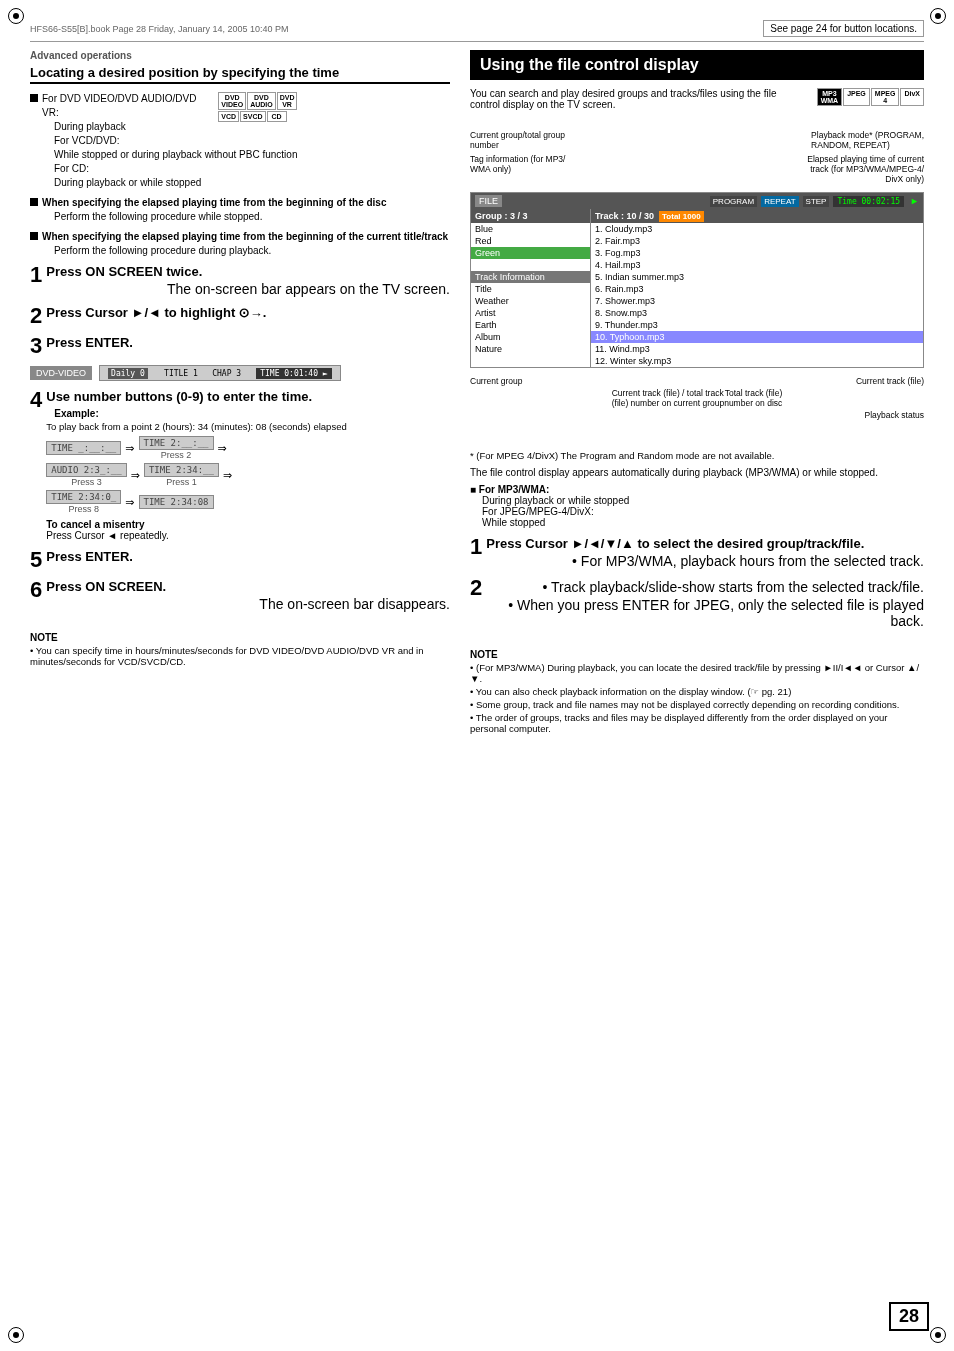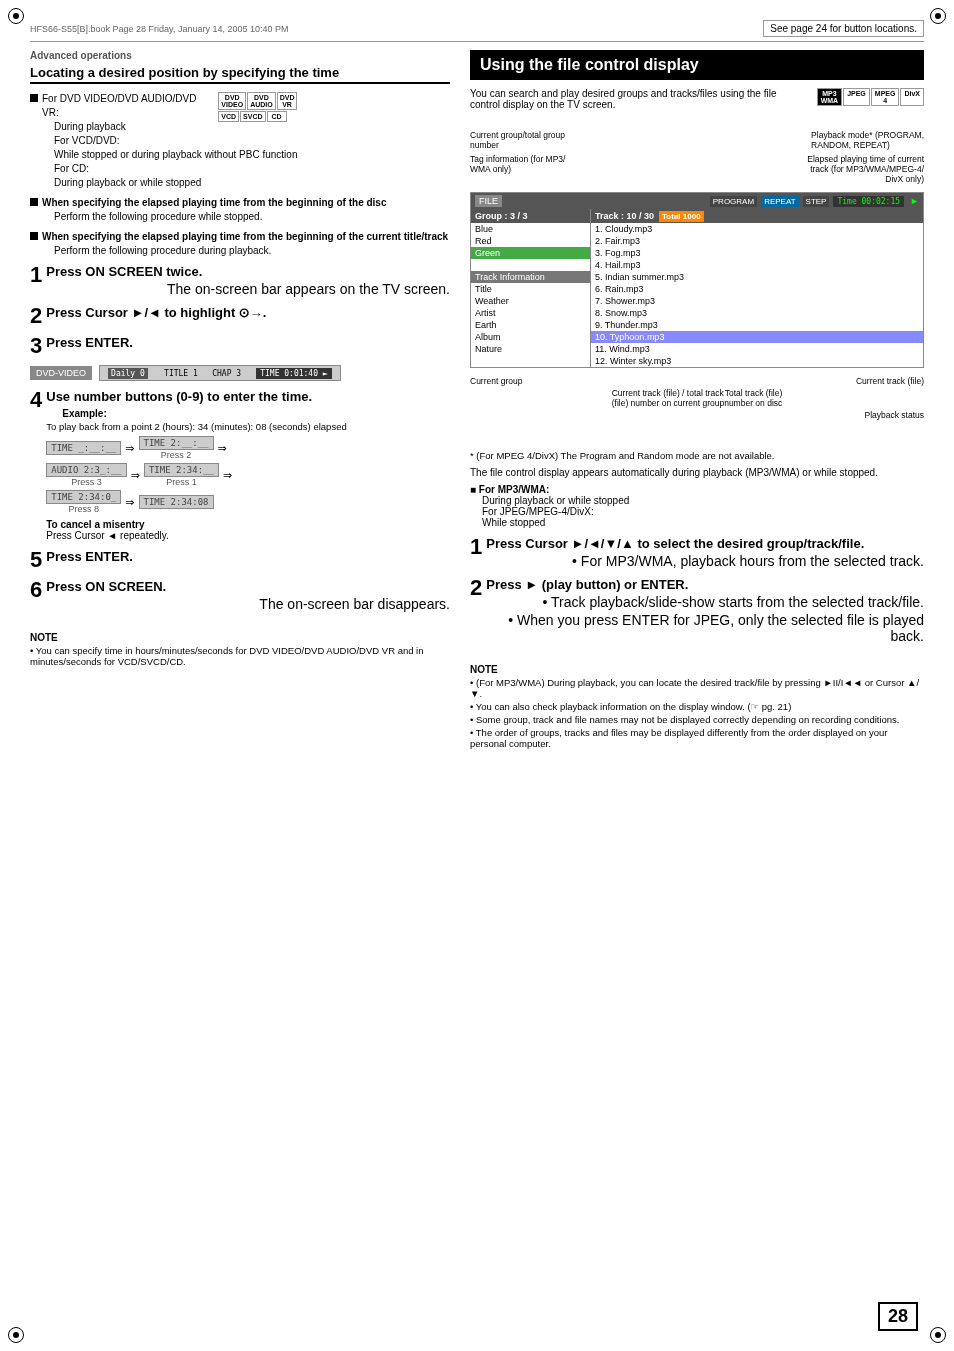--- a/index.html
+++ b/index.html
@@ -269,21 +269,21 @@
     
     .diagram-wrapper {
       position: relative;
       margin: 20px 0 30px 0;
     }
 
     
     .page-number {
       position: absolute;
       bottom: 20px;
-      right: 36px;
+      right: 25px;
       font-size: 18px;
       font-weight: bold;
       border: 2px solid #000;
       padding: 2px 8px;
     }
     .corners {
       position: absolute;
       width: 100%;
       height: 100%;
       top: 0;
@@ -301,21 +301,21 @@
     }
     .corner-inner {
       width: 6px; height: 6px; border-radius: 50%;
       background: #000;
     }
     .bullet-text { font-size: 10px; line-height: 1.4; }
     .sub-text { font-size: 10px; margin-left: 12px; line-height: 1.4; }
     .example-title {
       font-size: 10px;
       font-weight: bold;
-      margin: 4px 0 2px 16px;
+      margin: 4px 0 2px 8px;
     }
     .example-desc {
       font-size: 9.5px;
       margin-bottom: 4px;
     }
     .time-row {
       display: flex;
       align-items: center;
       margin-bottom: 3px;
       gap: 4px;
@@ -615,21 +615,20 @@
         <span class="step-num">1</span>
         <div class="step-content">
           <div class="step-title">Press Cursor ►/◄/▼/▲ to select the desired group/track/file.</div>
           <div class="step-desc">• For MP3/WMA, playback hours from the selected track.</div>
         </div>
       </div>
 
       <div class="step-block">
         <span class="step-num">2</span>
         <div class="step-content">
-          <div class="step-title">Press ► (play button) or ENTER.</div>
           <div class="step-desc">• Track playback/slide-show starts from the selected track/file.</div>
           <div class="step-desc">• When you press ENTER for JPEG, only the selected file is played back.</div>
         </div>
       </div>
 
       <div class="note-box">
         <div class="note-title">NOTE</div>
         <div class="note-text">• (For MP3/WMA) During playback, you can locate the desired track/file by pressing ►II/I◄◄ or Cursor ▲/▼.</div>
         <div class="note-text">• You can also check playback information on the display window. (☞ pg. 21)</div>
         <div class="note-text">• Some group, track and file names may not be displayed correctly depending on recording conditions.</div>

